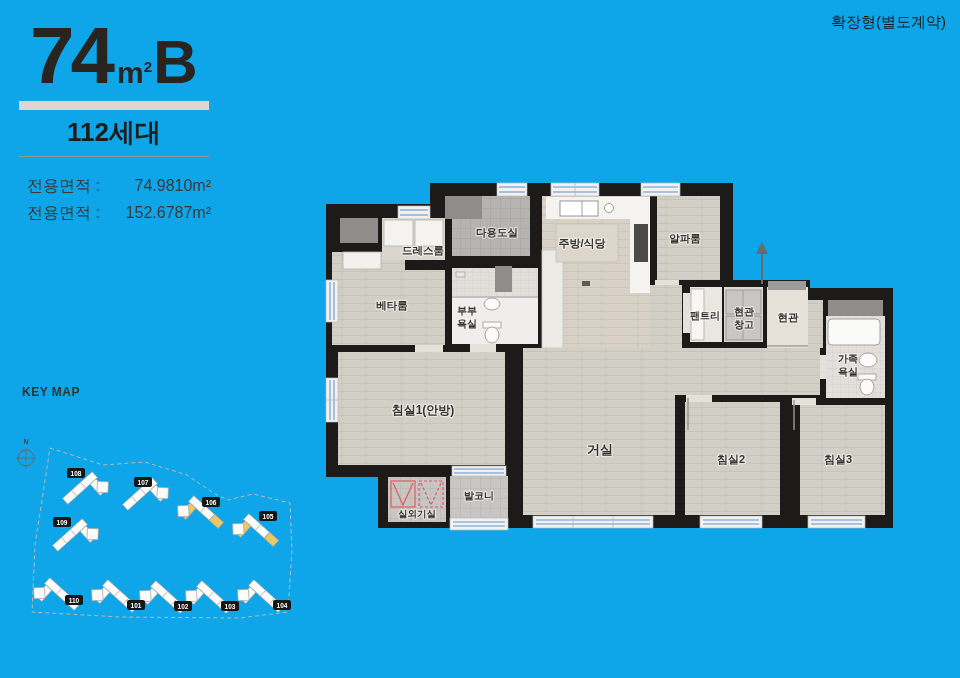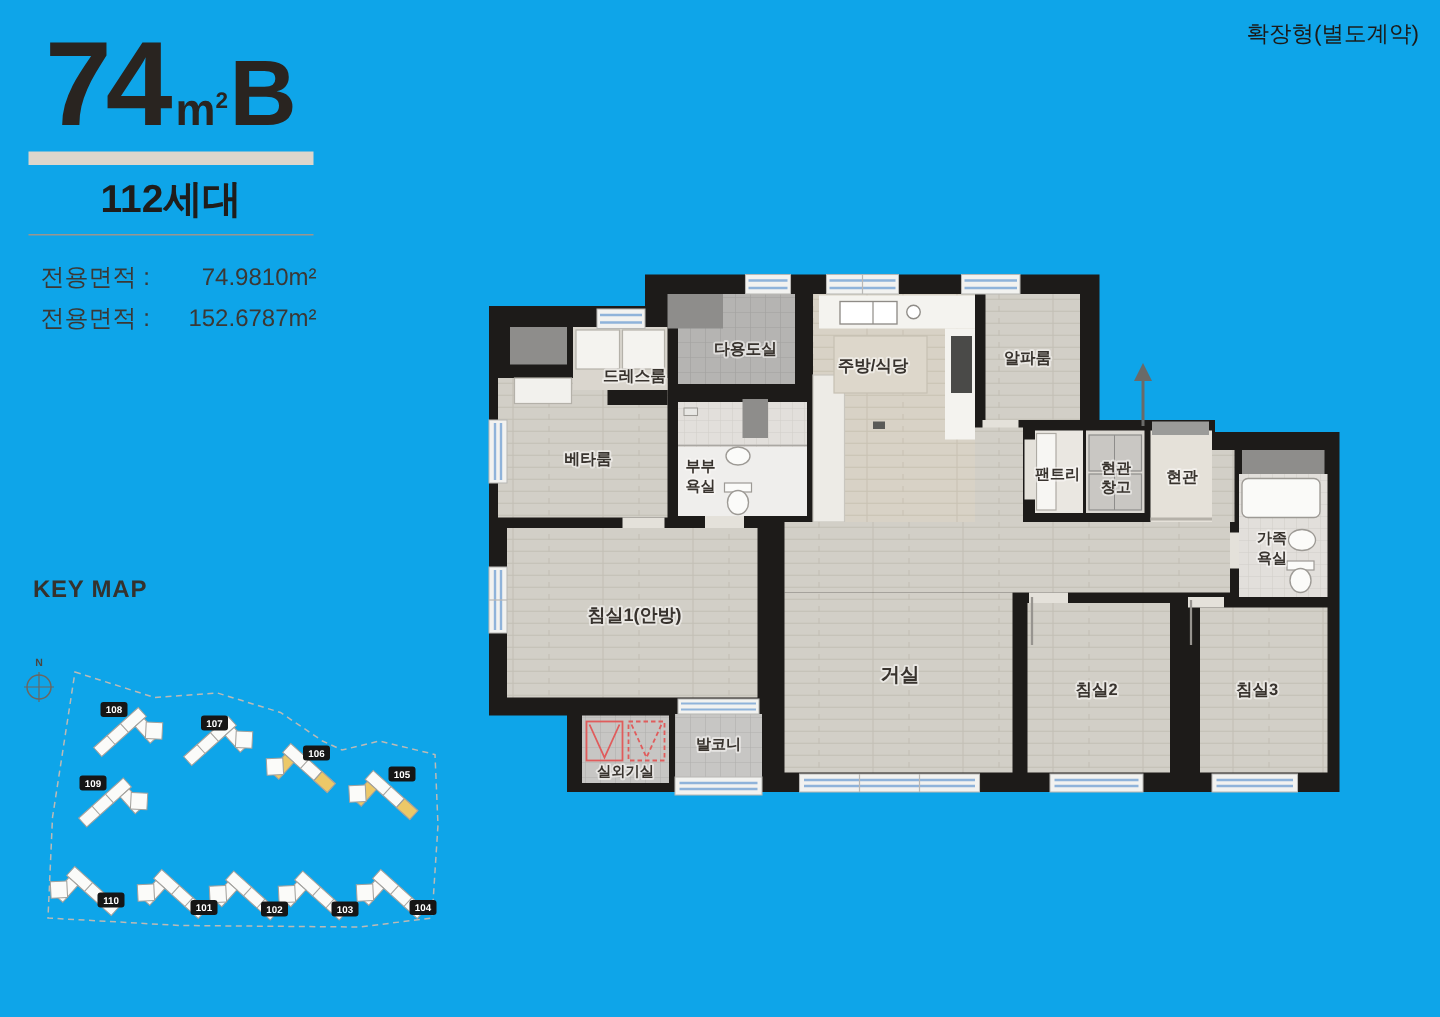--- a/index.html
+++ b/index.html
@@ -13,21 +13,21 @@
   .t-letter{font-size:62px;font-weight:700;letter-spacing:-1px;color:#292420;line-height:1;}
   .title-bar{position:absolute;left:19px;top:101px;width:190px;height:9px;background:#dcd6cc;}
   .units-label{position:absolute;left:19px;top:115px;width:190px;text-align:center;
                font-size:26px;font-weight:700;color:#1f1d1b;}
   .title-rule{position:absolute;left:19px;top:156px;width:190px;border-top:1px solid #9a968f;}
   .area-table{position:absolute;left:27px;top:168px;width:184px;font-size:16px;color:#3b3835;}
   .area-row{display:flex;justify-content:space-between;margin-top:9px;line-height:18px;}
   .area-row .al{font-weight:500;}
   .area-row .av{font-weight:500;}
   .expansion-note{position:absolute;right:14px;top:13px;font-size:15px;font-weight:400;color:#1c1a18;}
-  .keymap-title{position:absolute;left:22px;top:385px;font-size:16px;font-weight:700;
+  .keymap-title{position:absolute;left:22px;top:385px;font-size:12px;font-weight:700;
                 letter-spacing:.5px;color:#35322e;}
   .plan-svg{position:absolute;left:320px;top:168px;}
   .keymap-svg{position:absolute;left:10px;top:428px;}
   .rlabel{font-weight:700;fill:#38332e;stroke:rgba(250,249,246,.6);stroke-width:2.5px;
           paint-order:stroke;stroke-linejoin:round;font-family:"Liberation Sans","DejaVu Sans",sans-serif;}
   .badge-t{fill:#ffffff;font-weight:700;font-family:"Liberation Sans","DejaVu Sans",sans-serif;}
 </style>
 </head>
 <body>
 

